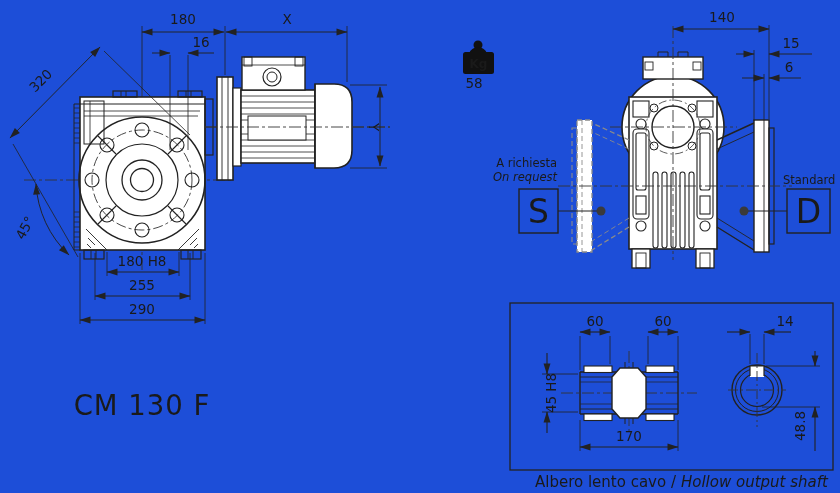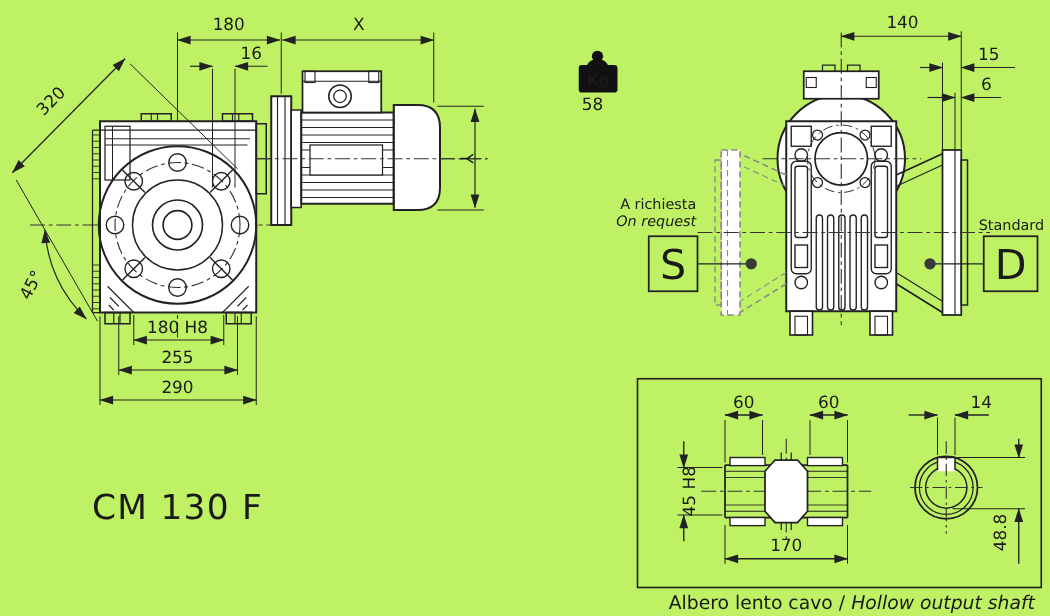--- a/index.html
+++ b/index.html
@@ -1,16 +1,16 @@
 <!DOCTYPE html>
 <html><head>
 <meta charset="utf-8">
 <style>
   html,body{margin:0;padding:0;background:#fff;}
-  #canvas{position:relative;width:840px;height:493px;background:#bef264;overflow:hidden;
+  #canvas{position:relative;width:840px;height:493px;background:#1d4ed8;overflow:hidden;
           font-family:"DejaVu Sans","Liberation Sans",sans-serif;}
   svg{position:absolute;top:0;left:0;}
   svg text{fill:#1a1a1a;font-family:"DejaVu Sans","Liberation Sans",sans-serif;}
   .dim{font-size:13.5px;}
   .dim-sm{font-size:11.5px;}
   .model{font-size:27.5px;letter-spacing:1px;}
   .code{font-size:33px;}
   .cap{font-size:15px;}
   .it{font-style:italic;}
 </style>

